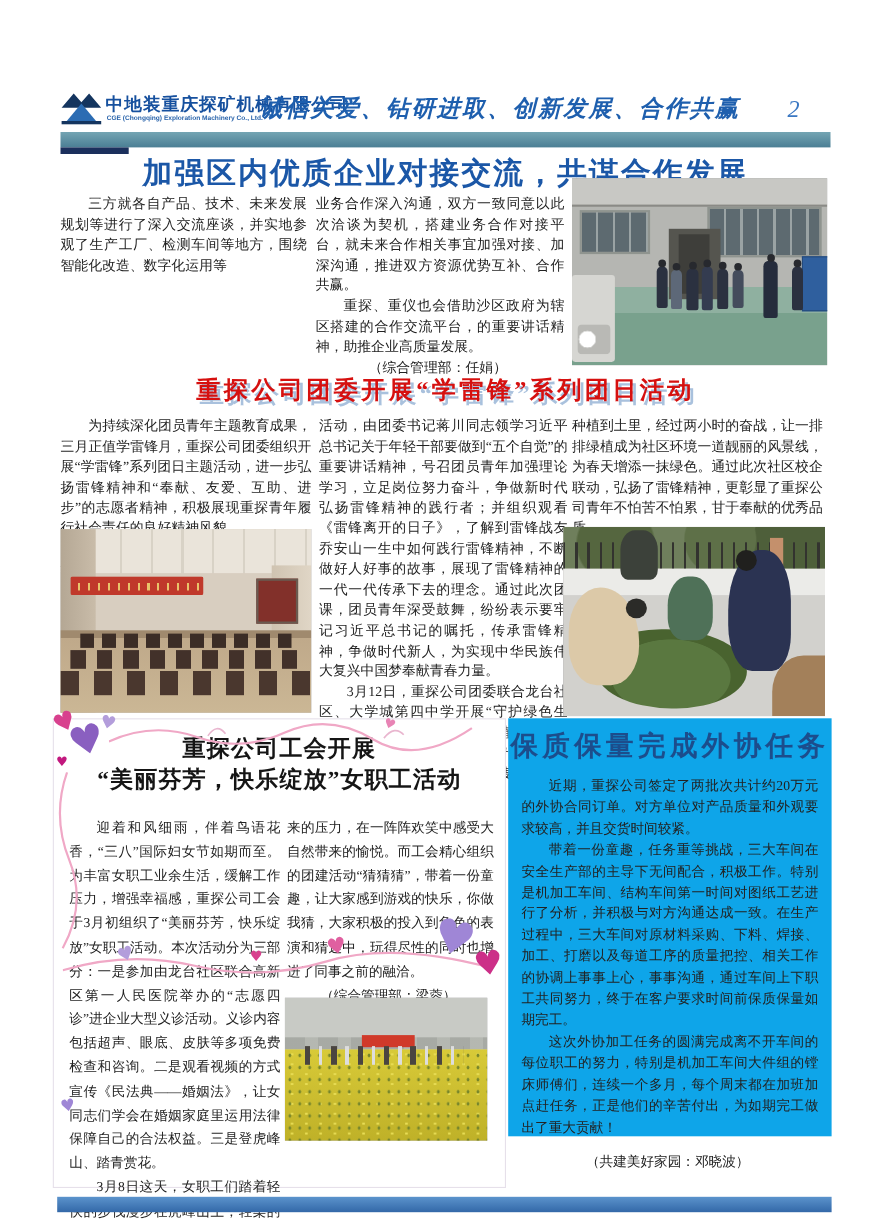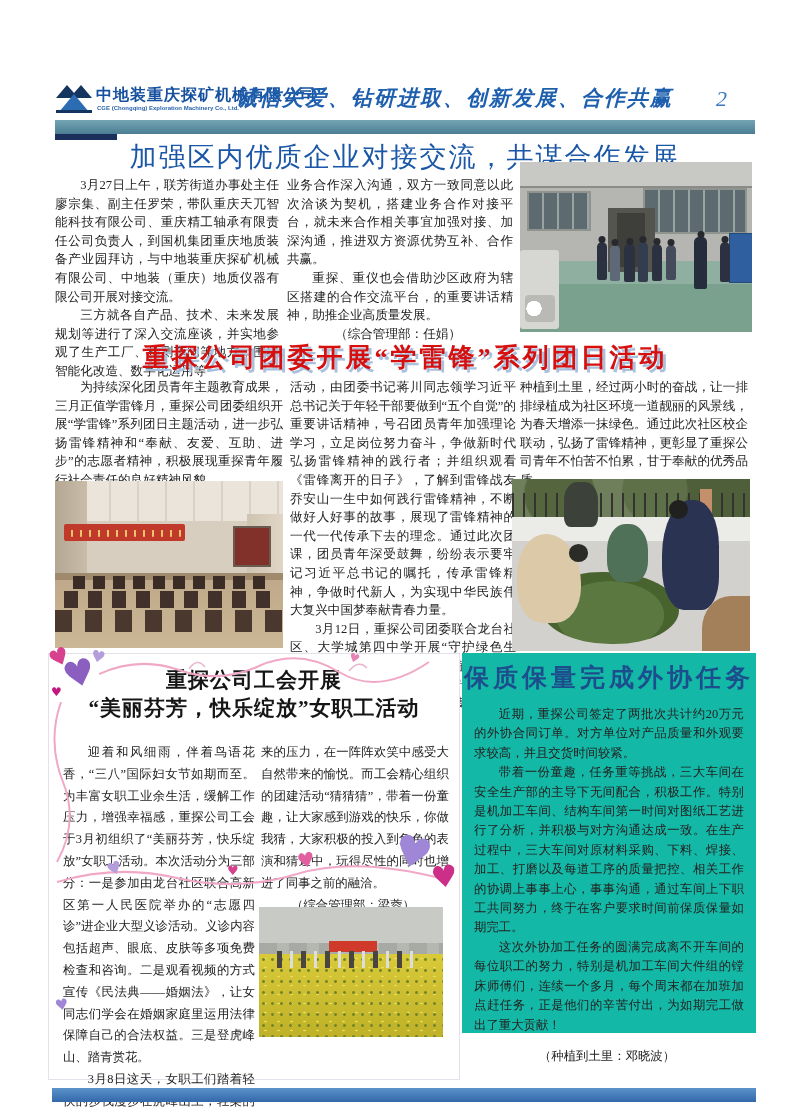--- a/index.html
+++ b/index.html
@@ -14,23 +14,23 @@
     font-family:"Liberation Sans",sans-serif;font-weight:bold;}
   .slogan{position:absolute;left:236px;top:84px;font-size:21px;font-weight:bold;
     font-style:italic;color:#1e5fae;letter-spacing:2px;}
   .pagenum{position:absolute;left:716px;top:86px;font-size:22px;font-style:italic;color:#3a77c2;}
   .bar-teal{position:absolute;left:55px;top:120px;width:700px;height:14px;
     background:linear-gradient(#74a5b3,#4b7e94);}
   .bar-navy{position:absolute;left:55px;top:134px;width:62px;height:6px;background:#1b2f5c;}
 
   
   .t-blue{position:absolute;left:55px;top:139px;width:700px;text-align:center;
-    font-size:27px;font-weight:normal;color:#1b57a7;letter-spacing:2px;}
+    font-size:27px;font-weight:bold;color:#1b57a7;letter-spacing:2px;}
   .t-red{position:absolute;left:55px;top:340px;width:700px;text-align:center;
-    font-size:26px;font-weight:bold;color:#d6100f;letter-spacing:3px;
+    font-size:22px;font-weight:bold;color:#d6100f;letter-spacing:3px;
     text-shadow:3px 3px 0 #a9c1dd;}
 
   
   .col{position:absolute;font-size:12.6px;line-height:18.6px;text-align:justify;}
   .para{text-indent:2em;}
   .para-cont{text-indent:0;}
   .byline{text-align:center;padding-right:4px;}
 
   
   .photo{position:absolute;overflow:hidden;background:#aaa;}
@@ -43,21 +43,21 @@
   .wbox{position:absolute;left:48px;top:653px;width:410px;height:425px;background:#fff;
     border:1px solid #e6e0ea;}
   .wbox .wt{position:absolute;left:0;width:100%;text-align:center;font-size:21px;
     font-weight:bold;color:#151515;letter-spacing:1px;}
   .wcol{position:absolute;font-size:12.4px;line-height:21.8px;text-align:justify;}
   .heart{position:absolute;font-family:"DejaVu Sans",sans-serif;line-height:1;
     pointer-events:none;}
   .vine{position:absolute;pointer-events:none;}
 
   
-  .bbox{position:absolute;left:462px;top:653px;width:294px;height:380px;background:#14b8a6;}
+  .bbox{position:absolute;left:462px;top:653px;width:294px;height:380px;background:#0ea5e9;}
   .bbox .bt{position:absolute;left:0;top:8px;width:100%;text-align:center;font-size:25px;
     font-weight:bold;color:#1c4d8c;letter-spacing:4px;}
   .bcontent{position:absolute;left:12px;top:52px;width:270px;font-size:12.4px;
     line-height:19.4px;text-align:justify;}
 
   .bottom-bar{position:absolute;left:52px;top:1088px;width:704px;height:14px;
     background:linear-gradient(#5b93cc,#3368a8);}
 </style>
 </head>
 <body>
@@ -72,21 +72,20 @@
   <div class="company-cn">中地装重庆探矿机械有限公司</div>
   <div class="company-en">CGE (Chongqing) Exploration Machinery Co., Ltd.</div>
   <div class="slogan">诚信关爱、钻研进取、创新发展、合作共赢</div>
   <div class="pagenum">2</div>
   <div class="bar-teal"></div>
   <div class="bar-navy"></div>
 
   <div class="t-blue">加强区内优质企业对接交流，共谋合作发展</div>
 
   <div class="col" style="left:55px;top:176px;width:224px">
-    <div class="para">3月27日上午，联芳街道办事处主任廖宗集、副主任罗荣，带队重庆天兀智能科技有限公司、重庆精工轴承有限责任公司负责人，到国机集团重庆地质装备产业园拜访，与中地装重庆探矿机械有限公司、中地装（重庆）地质仪器有限公司开展对接交流。</div>
     <div class="para">三方就各自产品、技术、未来发展规划等进行了深入交流座谈，并实地参观了生产工厂、检测车间等地方，围绕智能化改造、数字化运用等</div>
   </div>
   <div class="col" style="left:287px;top:176px;width:226px">
     <div class="para-cont">业务合作深入沟通，双方一致同意以此次洽谈为契机，搭建业务合作对接平台，就未来合作相关事宜加强对接、加深沟通，推进双方资源优势互补、合作共赢。</div>
     <div class="para">重探、重仪也会借助沙区政府为辖区搭建的合作交流平台，的重要讲话精神，助推企业高质量发展。</div>
     <div class="byline">（综合管理部：任娟）</div>
   </div>
 
   <div class="photo" style="left:520px;top:162px;width:232px;height:170px">
     <div style="inset:0;
@@ -238,18 +237,18 @@
     <span class="heart" style="left:58px;top:206px;font-size:17px;color:#b39ddb;transform:rotate(-20deg)">♥</span>
     <span class="heart" style="left:6px;top:344px;font-size:15px;color:#9f86d6;transform:rotate(-10deg)">♥</span>
   </div>
 
   <div class="bbox">
     <div class="bt">保质保量完成外协任务</div>
     <div class="bcontent">
       <div class="para">近期，重探公司签定了两批次共计约20万元的外协合同订单。对方单位对产品质量和外观要求较高，并且交货时间较紧。</div>
       <div class="para">带着一份童趣，任务重等挑战，三大车间在安全生产部的主导下无间配合，积极工作。特别是机加工车间、结构车间第一时间对图纸工艺进行了分析，并积极与对方沟通达成一致。在生产过程中，三大车间对原材料采购、下料、焊接、加工、打磨以及每道工序的质量把控、相关工作的协调上事事上心，事事沟通，通过车间上下职工共同努力，终于在客户要求时间前保质保量如期完工。</div>
       <div class="para">这次外协加工任务的圆满完成离不开车间的每位职工的努力，特别是机加工车间大件组的镗床师傅们，连续一个多月，每个周末都在加班加点赶任务，正是他们的辛苦付出，为如期完工做出了重大贡献！</div>
-      <div class="byline" style="margin-top:12px">（种植到土里：邓晓波）</div>
+      <div class="byline" style="margin-top:12px">（共建美好家园：邓晓波）</div>
     </div>
   </div>
 
   <div class="bottom-bar"></div>
 </div>
 
 </body></html>

